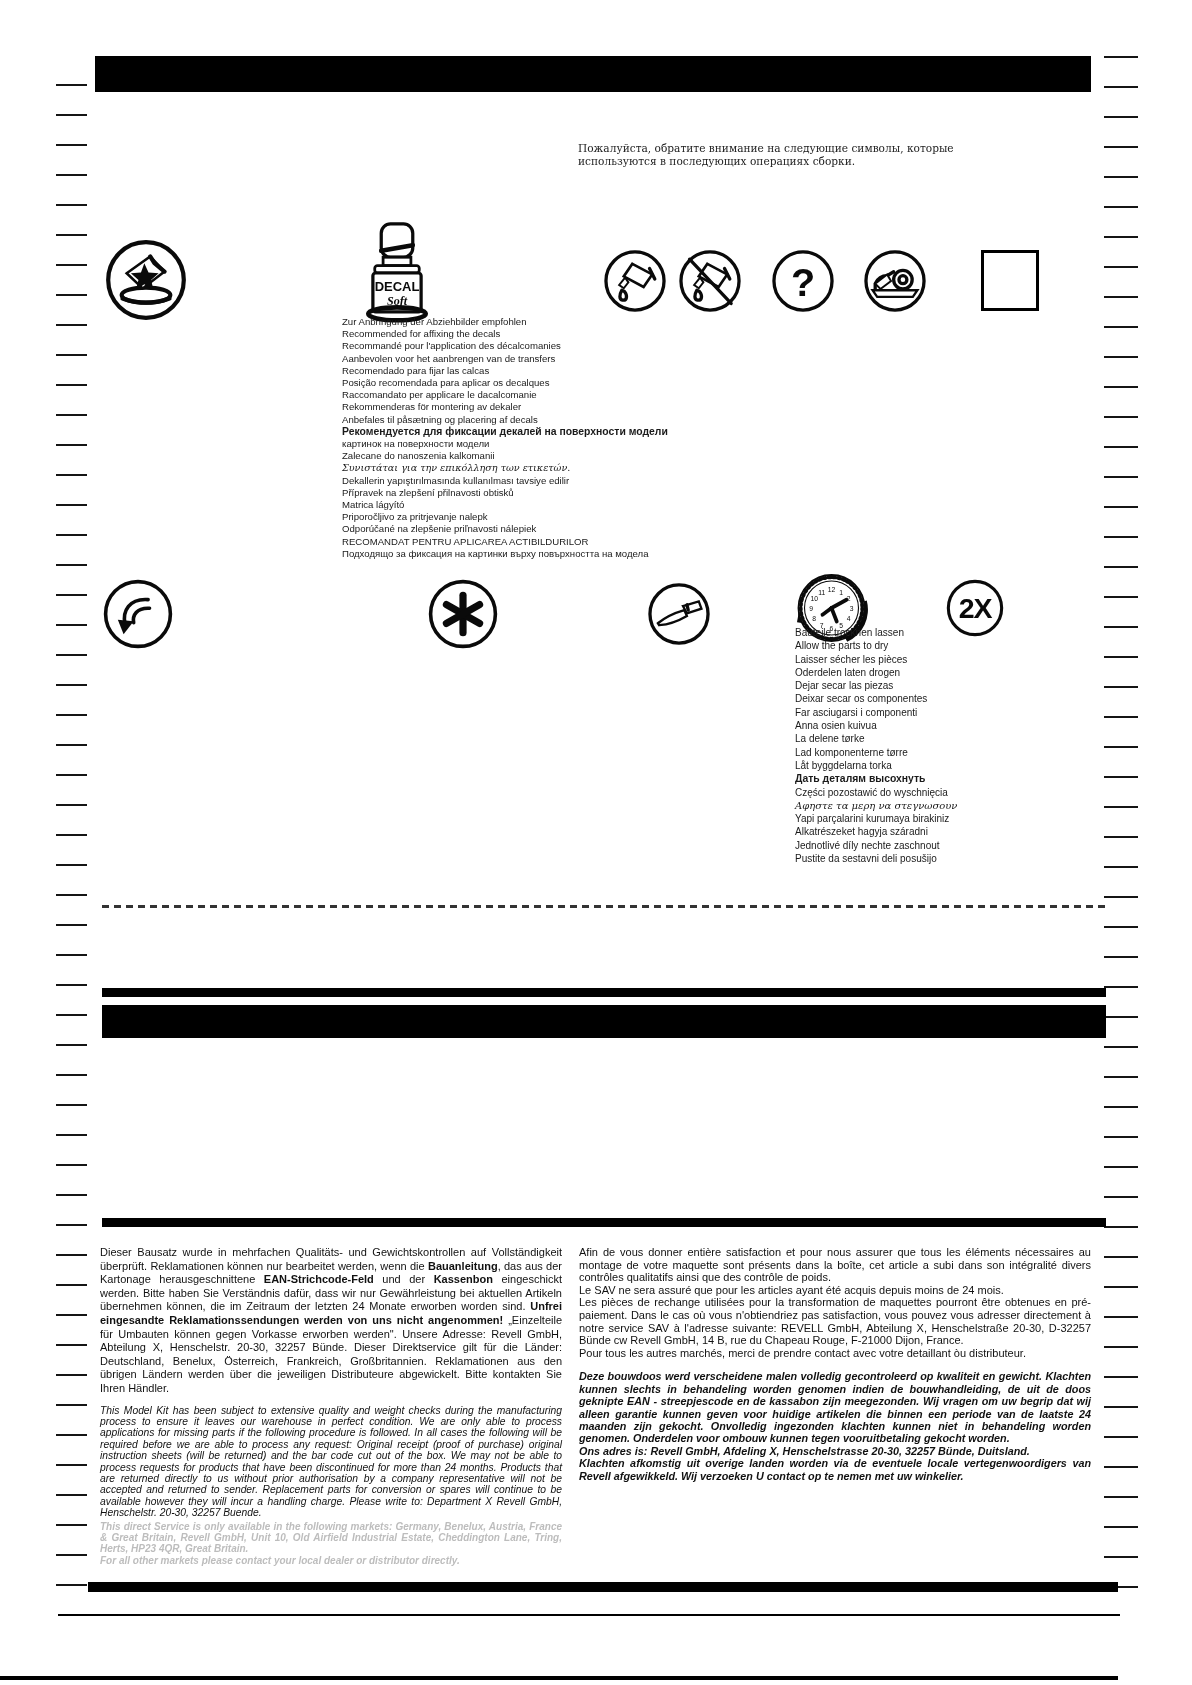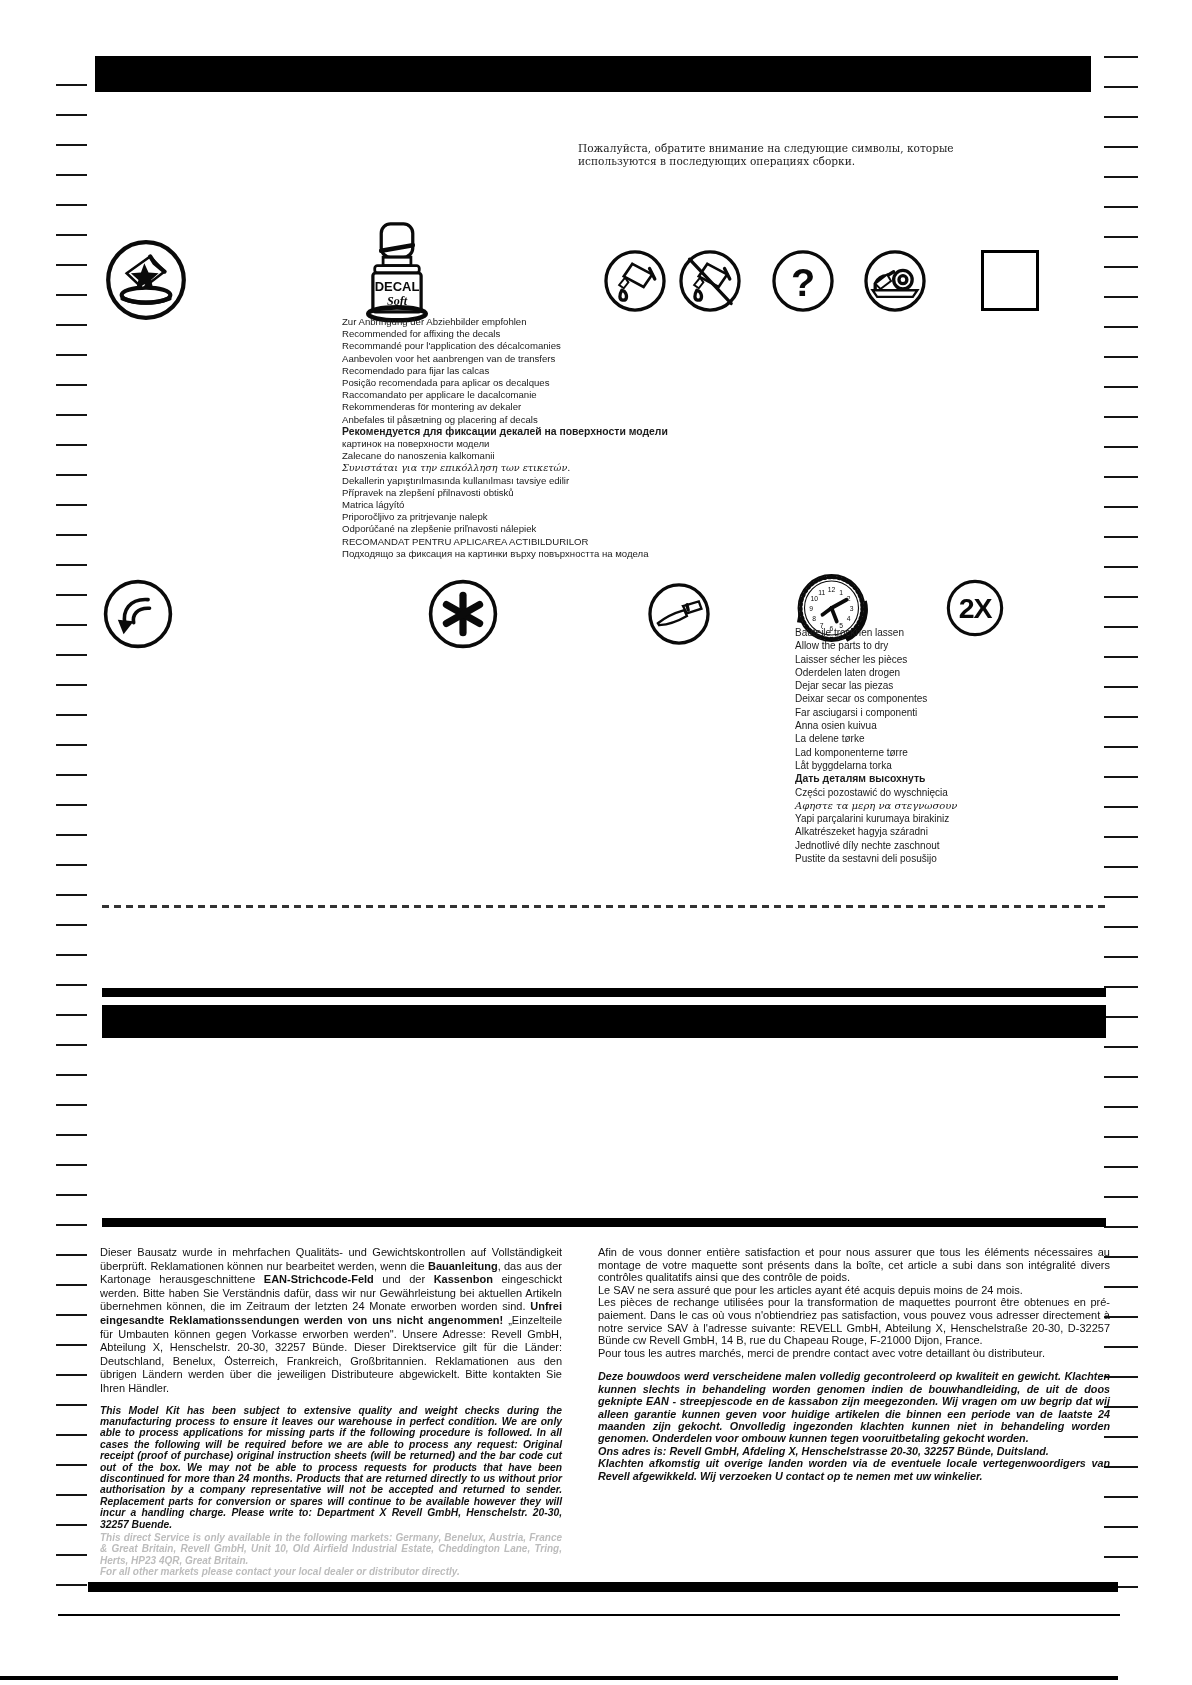--- a/index.html
+++ b/index.html
@@ -28,24 +28,24 @@
   
   .lines{font-size:9.6px;line-height:12.2px;color:#1a1a1a;white-space:nowrap;}
   .decal-lines{left:342px;top:316px;}
   .dry-lines{left:795px;top:626px;font-size:10px;line-height:13.3px;}
   .lines .b{font-weight:700;font-size:10.4px;}
   .lines .el{font-family:"DejaVu Serif",serif;font-style:italic;}
   
   .col{text-align:justify;}
   .col p{margin:0;}
   .col-left{left:100px;top:1246px;width:462px;}
-  .col-right{left:598px;top:1246px;width:512px;}
+  .col-right{left:579px;top:1246px;width:512px;}
   .de{font-size:11px;line-height:13.6px;}
   .seg-b{font-weight:700;}
-  .en{font-size:10.3px;line-height:11.4px;font-weight:700;font-style:italic;margin-top:9px !important;}
+  .en{font-size:10.3px;line-height:11.4px;font-weight:400;font-style:italic;margin-top:9px !important;}
   .gray{font-size:10px;line-height:11.4px;font-weight:700;font-style:italic;color:#bdbdbd;}
   .gray-first{margin-top:2px !important;}
   .fr{font-size:11px;line-height:12.6px;}
   .nl{font-size:10.8px;line-height:12.4px;font-weight:700;font-style:italic;}
   .nl-first{margin-top:11px !important;}
   
   svg{display:block;}
   .blank-square{left:981px;top:250px;width:52px;height:55px;border:3px solid #000;}
   .ic{stroke:#0a0a0a;fill:none;stroke-width:5;stroke-linecap:round;stroke-linejoin:round;}
   .icf{fill:#0a0a0a;stroke:none;}

